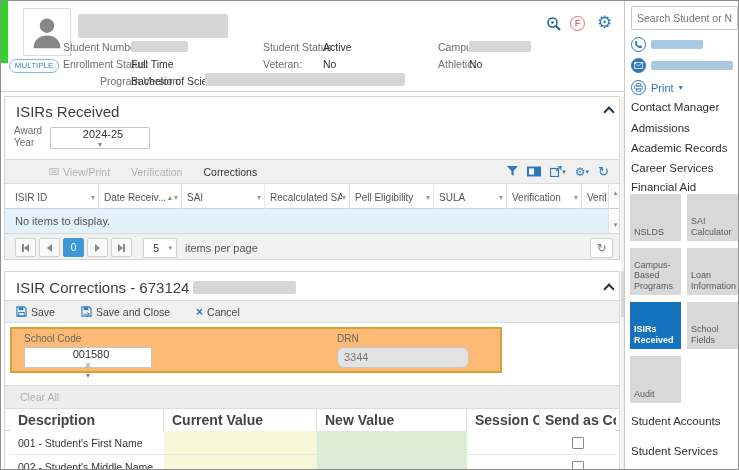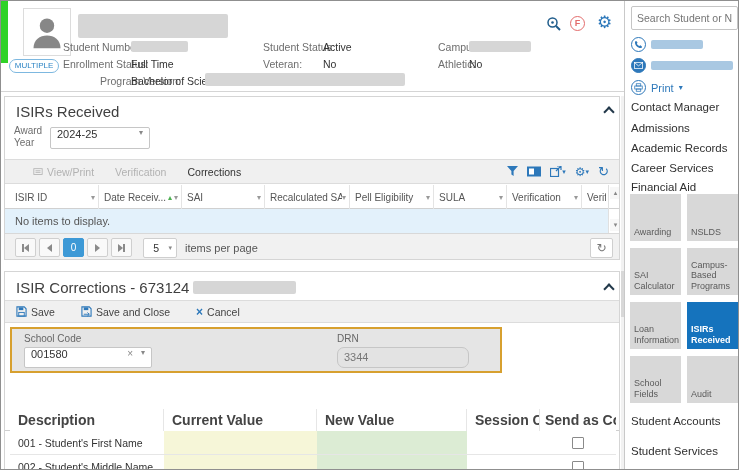--- a/index.html
+++ b/index.html
@@ -36,21 +36,21 @@
 
   
   .card { position:absolute; left:3px; width:616px; background:#fff; border:1px solid #d5d5d5; overflow:hidden; }
   .card1 { top:95px; height:164px; }
   .card2 { top:270px; height:200px; border-bottom:none; }
   .sec-title { position:absolute; left:11px; font-size:15px; color:#404040; }
   .chev-up { position:absolute; width:8px; height:8px; border-top:2px solid #22384a; border-left:2px solid #22384a; transform:rotate(45deg); cursor:pointer; }
   .toolbar { position:absolute; left:0; width:100%; background:#f0f0f0; border-top:1px solid #dcdcdc; border-bottom:1px solid #dcdcdc; display:flex; align-items:center; }
   .tb-item { display:flex; align-items:center; gap:4px; cursor:pointer; font-size:10.5px; }
   .disabled { color:#b2b2b2; }
-  .combo { position:absolute; border:1px solid #c6c6c6; border-radius:2px; background:#fff; display:flex; align-items:flex-start; font-size:11px; color:#333; }
+  .combo { position:absolute; border:1px solid #c6c6c6; border-radius:2px; background:#fff; display:flex; align-items:center; font-size:11px; color:#333;flex-direction:column; }
   .combo .cv { flex:1; padding-left:6px; }
   .combo .dd { color:#888; font-size:8px; padding:0 6px; }
   .combo .clr { color:#888; font-size:10px; padding:0 2px; }
 
   
   .ghead-cell { position:absolute; top:0; height:24px; border-right:1px solid #e4e4e4; display:flex; align-items:center; font-size:10px; color:#555; padding:0 3px 0 5px; }
   .ghead-cell .txt { flex:1; overflow:hidden; white-space:nowrap; }
   .ghead-cell .dd { color:#999; font-size:8px; }
   .sort-asc { color:#4caf50; font-size:8px; margin-right:2px; }
   .empty-row { position:absolute; background:#e3f1fb; color:#555; font-size:11px; display:flex; align-items:center; padding-left:10px; }
@@ -62,21 +62,21 @@
   .tri { width:0; height:0; border:4px solid transparent; }
   .tri.l { border-right:5px solid #8a8a8a; border-left:none; }
   .tri.r { border-left:5px solid #8a8a8a; border-right:none; }
   .tbar { width:2px; height:8px; background:#8a8a8a; }
   .size-dd { width:34px; height:20px; border:1px solid #cfcfcf; background:#fff; border-radius:2px; display:flex; align-items:center; margin:0 8px 0 8px; cursor:pointer; }
   .size-dd .n { flex:1; text-align:center; font-size:10.5px; }
   .size-dd .dd { color:#888; font-size:7px; padding-right:4px; }
   .refresh-btn { position:absolute; right:6px; width:23px; height:20px; border:1px solid #cfcfcf; background:#fff; border-radius:2px; color:#777; font-size:12px; text-align:center; line-height:18px; cursor:pointer; }
 
   
-  .orange-panel { position:absolute; left:5px; top:55px; width:492px; height:46px; border:2px solid #d7a02f; background:#e5e5e5; }
+  .orange-panel { position:absolute; left:5px; top:55px; width:492px; height:46px; border:2px solid #d7a02f; background:#fdba74; }
   .fld-label { position:absolute; font-size:10px; color:#666; }
   .input-dis { position:absolute; height:21px; background:#e3e3e3; border:1px solid #c6c6c6; border-radius:7px; font-size:11px; color:#777; padding:3px 6px; }
   .ctable-hcell { position:absolute; height:22px; border-right:1px solid #e6e6e6; font-size:14px; color:#444; display:flex; align-items:center; padding-left:8px; white-space:nowrap; overflow:hidden; background:#fff;font-weight:bold; }
   .crow-cell { position:absolute; height:24px; border-bottom:1px solid #e6e6e6; display:flex; align-items:center; font-size:10.5px; color:#333; }
   .cell-yellow { background:#f6f6d8; }
   .cell-green { background:#dcecd4; }
   .cb { width:12px; height:12px; border:1px solid #8a8a8a; background:#fff; border-radius:1px; display:inline-block; cursor:pointer; }
   .scroll-strip { position:absolute; left:620px; top:95px; width:3px; height:375px; background:#f2f2f2; }
   .scroll-thumb { position:absolute; left:0; width:3px; height:46px; background:#d8d8d8; }
   svg { display:block; }
@@ -160,21 +160,20 @@
       <span class="caret">▾</span>
     </div>
 
     <span class="nav-item" style="top:100px;">Contact Manager</span>
     <span class="nav-item" style="top:121px;">Admissions</span>
     <span class="nav-item" style="top:141px;">Academic Records</span>
     <span class="nav-item" style="top:161px;">Career Services</span>
     <span class="nav-item" style="top:180px;">Financial Aid</span>
 
     <div class="tiles">
-      <div class="tile">Awarding</div>
       <div class="tile">NSLDS</div>
       <div class="tile">SAI Calculator</div>
       <div class="tile">Campus-Based Programs</div>
       <div class="tile">Loan Information</div>
       <div class="tile active">ISIRs Received</div>
       <div class="tile">School Fields</div>
       <div class="tile">Audit</div>
     </div>
 
     <span class="nav-item" style="top:414px;">Student Accounts</span>
@@ -184,21 +183,21 @@
   <section class="card card1">
     <span class="sec-title" style="top:6px;">ISIRs Received</span>
     <span class="chev-up" style="left:600px;top:11px;"></span>
 
     <span class="lab abs" style="left:9px;top:28px;width:34px;font-size:10px;line-height:1.2;">Award Year</span>
     <div class="combo" style="left:45px;top:30px;width:100px;height:22px;">
       <span class="cv">2024-25</span>
       <span class="dd">▾</span>
     </div>
 
-    <div class="toolbar" style="top:62px;height:25px;padding-left:28px;gap:21px;">
+    <div class="toolbar" style="top:62px;height:25px;padding-left:44px;gap:21px;">
       <span class="tb-item disabled">
         <span>
             <svg width="10" height="10" viewBox="0 0 12 12">
               <rect x="1" y="2" width="10" height="7" fill="none" stroke="#b2b2b2"></rect>
               <line x1="3" y1="4.5" x2="9" y2="4.5" stroke="#b2b2b2"></line>
               <line x1="3" y1="6.5" x2="9" y2="6.5" stroke="#b2b2b2"></line>
             </svg>
           </span>
         <span>View/Print</span>
       </span>
@@ -331,20 +330,23 @@
       <span class="fld-label" style="left:12px;top:4px;">School Code</span>
       <div class="combo" style="left:12px;top:18px;width:128px;height:21px;">
         <span class="cv">001580</span>
         <span class="clr">×</span>
         <span class="dd">▾</span>
       </div>
       <span class="fld-label" style="left:325px;top:4px;">DRN</span>
       <span class="input-dis" style="left:325px;top:18px;width:132px;">3344</span>
     </div>
 
+    <div class="toolbar" style="top:113px;height:24px;padding-left:15px;background:#ededed;">
+      <span class="tb-item disabled">Clear All</span>
+    </div>
 
     <div class="abs" style="left:0;top:137px;width:616px;height:22px;border-bottom:1px solid #cfcfcf;">
       <span class="ctable-hcell" style="left:5px;width:154px;">Description</span>
       <span class="ctable-hcell" style="left:159px;width:153px;">Current Value</span>
       <span class="ctable-hcell" style="left:312px;width:150px;">New Value</span>
       <span class="ctable-hcell" style="left:462px;width:73px;">Session Chan...</span>
       <span class="ctable-hcell" style="left:535px;width:76px;border-right:none;padding-left:5px;">Send as Correction</span>
     </div>
 
     <div>

